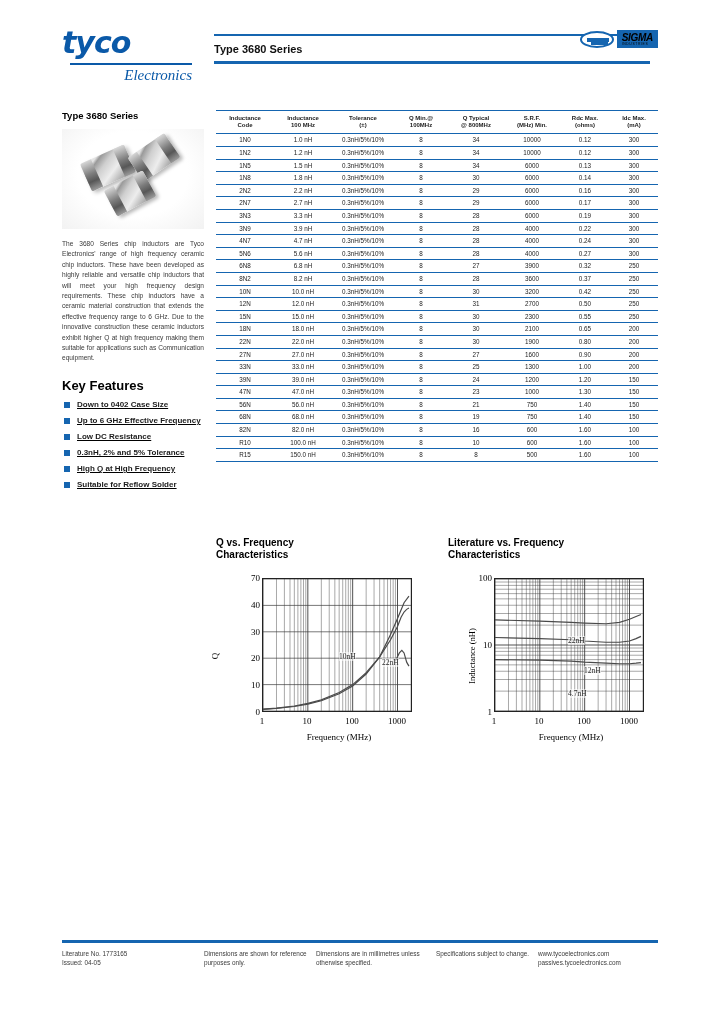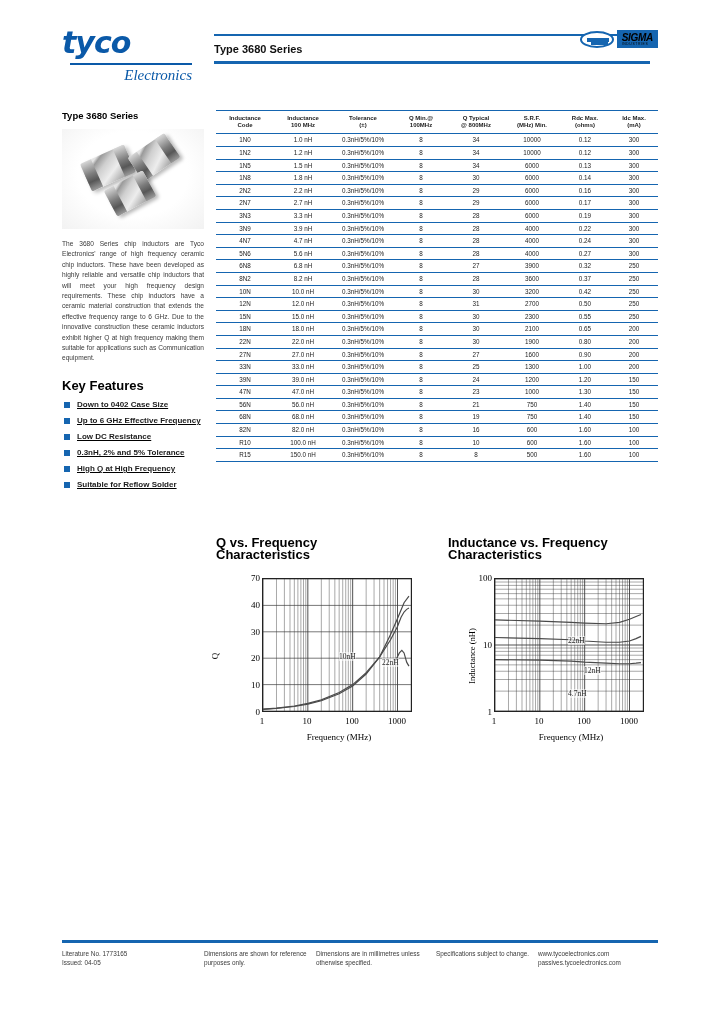--- a/index.html
+++ b/index.html
@@ -107,21 +107,21 @@
     border-bottom: 0.9px solid #1565b0; font-size: 6.3px;
   }
   table.spec tbody tr:last-child td { border-bottom: 1.6px solid #1565b0; }
   .c0 { width: 58px; } .c1 { width: 58px; } .c2 { width: 62px; }
   .c3 { width: 54px; } .c4 { width: 56px; } .c5 { width: 56px; }
   .c6 { width: 50px; } .c7 { width: 48px; }
 
   
   .charts { position: absolute; left: 216px; top: 537px; width: 442px; display: flex; gap: 22px; }
   .chart-box { width: 210px; }
-  .chart-title { font-size: 13px; font-weight: bold; line-height: 11.5px; margin-bottom: 12px; }
+  .chart-title { font-size: 10px; font-weight: bold; line-height: 11.5px; margin-bottom: 12px; }
   .plot-area { position: relative; width: 200px; height: 168px; }
   .ylabel {
     position: absolute; left: -4px; top: 50%;
     transform: translateY(-50%) rotate(-90deg); transform-origin: center;
     font-family: "Liberation Serif", serif; font-size: 9px; white-space: nowrap;
   }
   .ylabel-long { font-size: 8.5px; }
   .xlabel {
     position: absolute; left: 46px; right: 0; bottom: -2px; text-align: center;
     font-family: "Liberation Serif", serif; font-size: 9px;
@@ -592,21 +592,21 @@
           </svg>
         </div>
 
         <div class="curve-label" style="left:123px; top:80px">10nH</div>
         <div class="curve-label" style="left:166px; top:86px">22nH</div>
       </div>
     </div>
 
     <div class="chart-box">
       <div class="chart-title">
-        <div>Inductance vs. Frequency</div>
+        <div>Literature vs. Frequency</div>
         <div>Characteristics</div>
       </div>
       <div class="plot-area">
         <div class="ylabel ylabel-long">Inductance (nH)</div>
         <div class="xlabel">Frequency (MHz)</div>
 
         <div class="ytick" style="top:6px">100</div>
         <div class="ytick" style="top:73px">10</div>
         <div class="ytick" style="top:140px">1</div>
 

